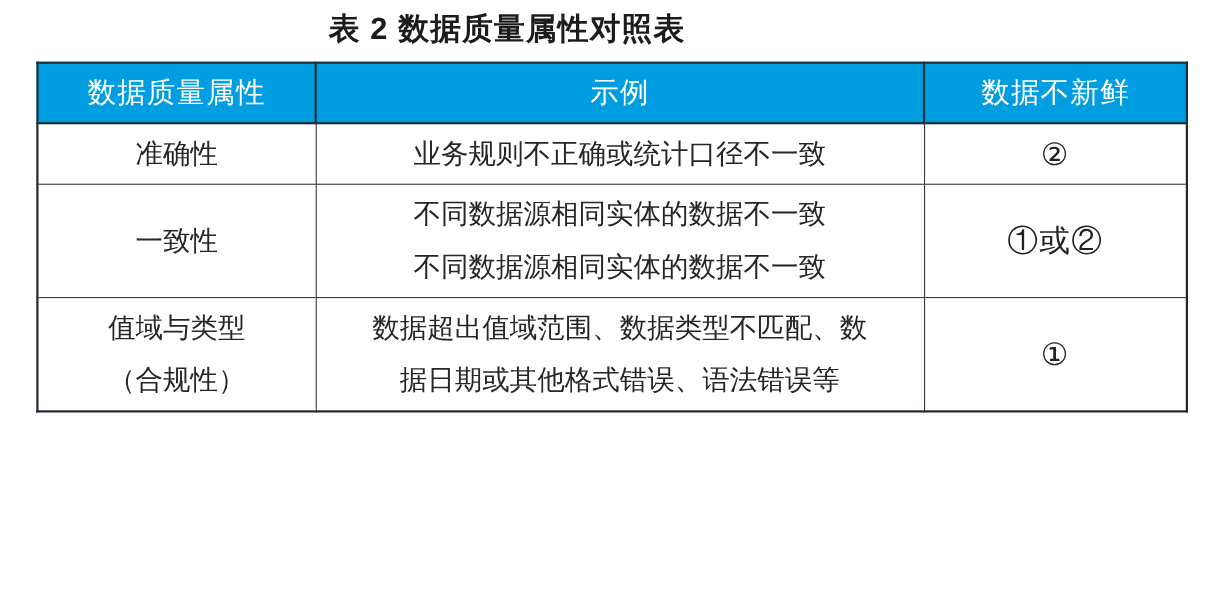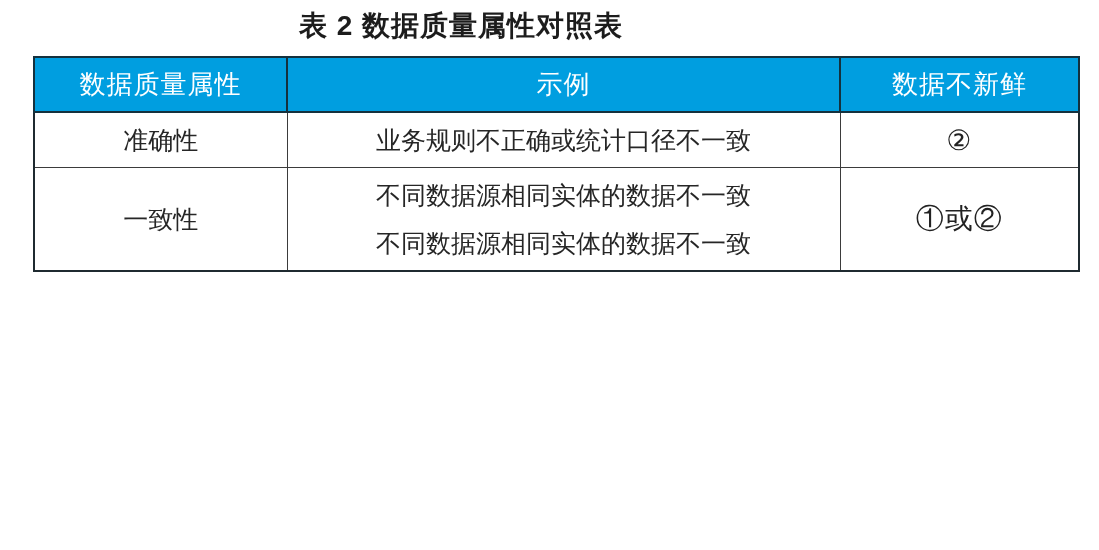--- a/index.html
+++ b/index.html
@@ -96,15 +96,26 @@
         <tr class="double">
           <td>
             <div>一致性</div>
           </td>
           <td>
             <div>不同数据源相同实体的数据不一致</div>
             <div>不同数据源相同实体的数据不一致</div>
           </td>
           <td><span class="dim">①或②</span></td>
         </tr>
+        <tr class="double">
+          <td>
+            <div>值域与类型</div>
+            <div>（合规性）</div>
+          </td>
+          <td>
+            <div>数据超出值域范围、数据类型不匹配、数</div>
+            <div>据日期或其他格式错误、语法错误等</div>
+          </td>
+          <td><span class="dim">①</span></td>
+        </tr>
       </tbody>
   </table>
 </div>
 
 </body></html>

